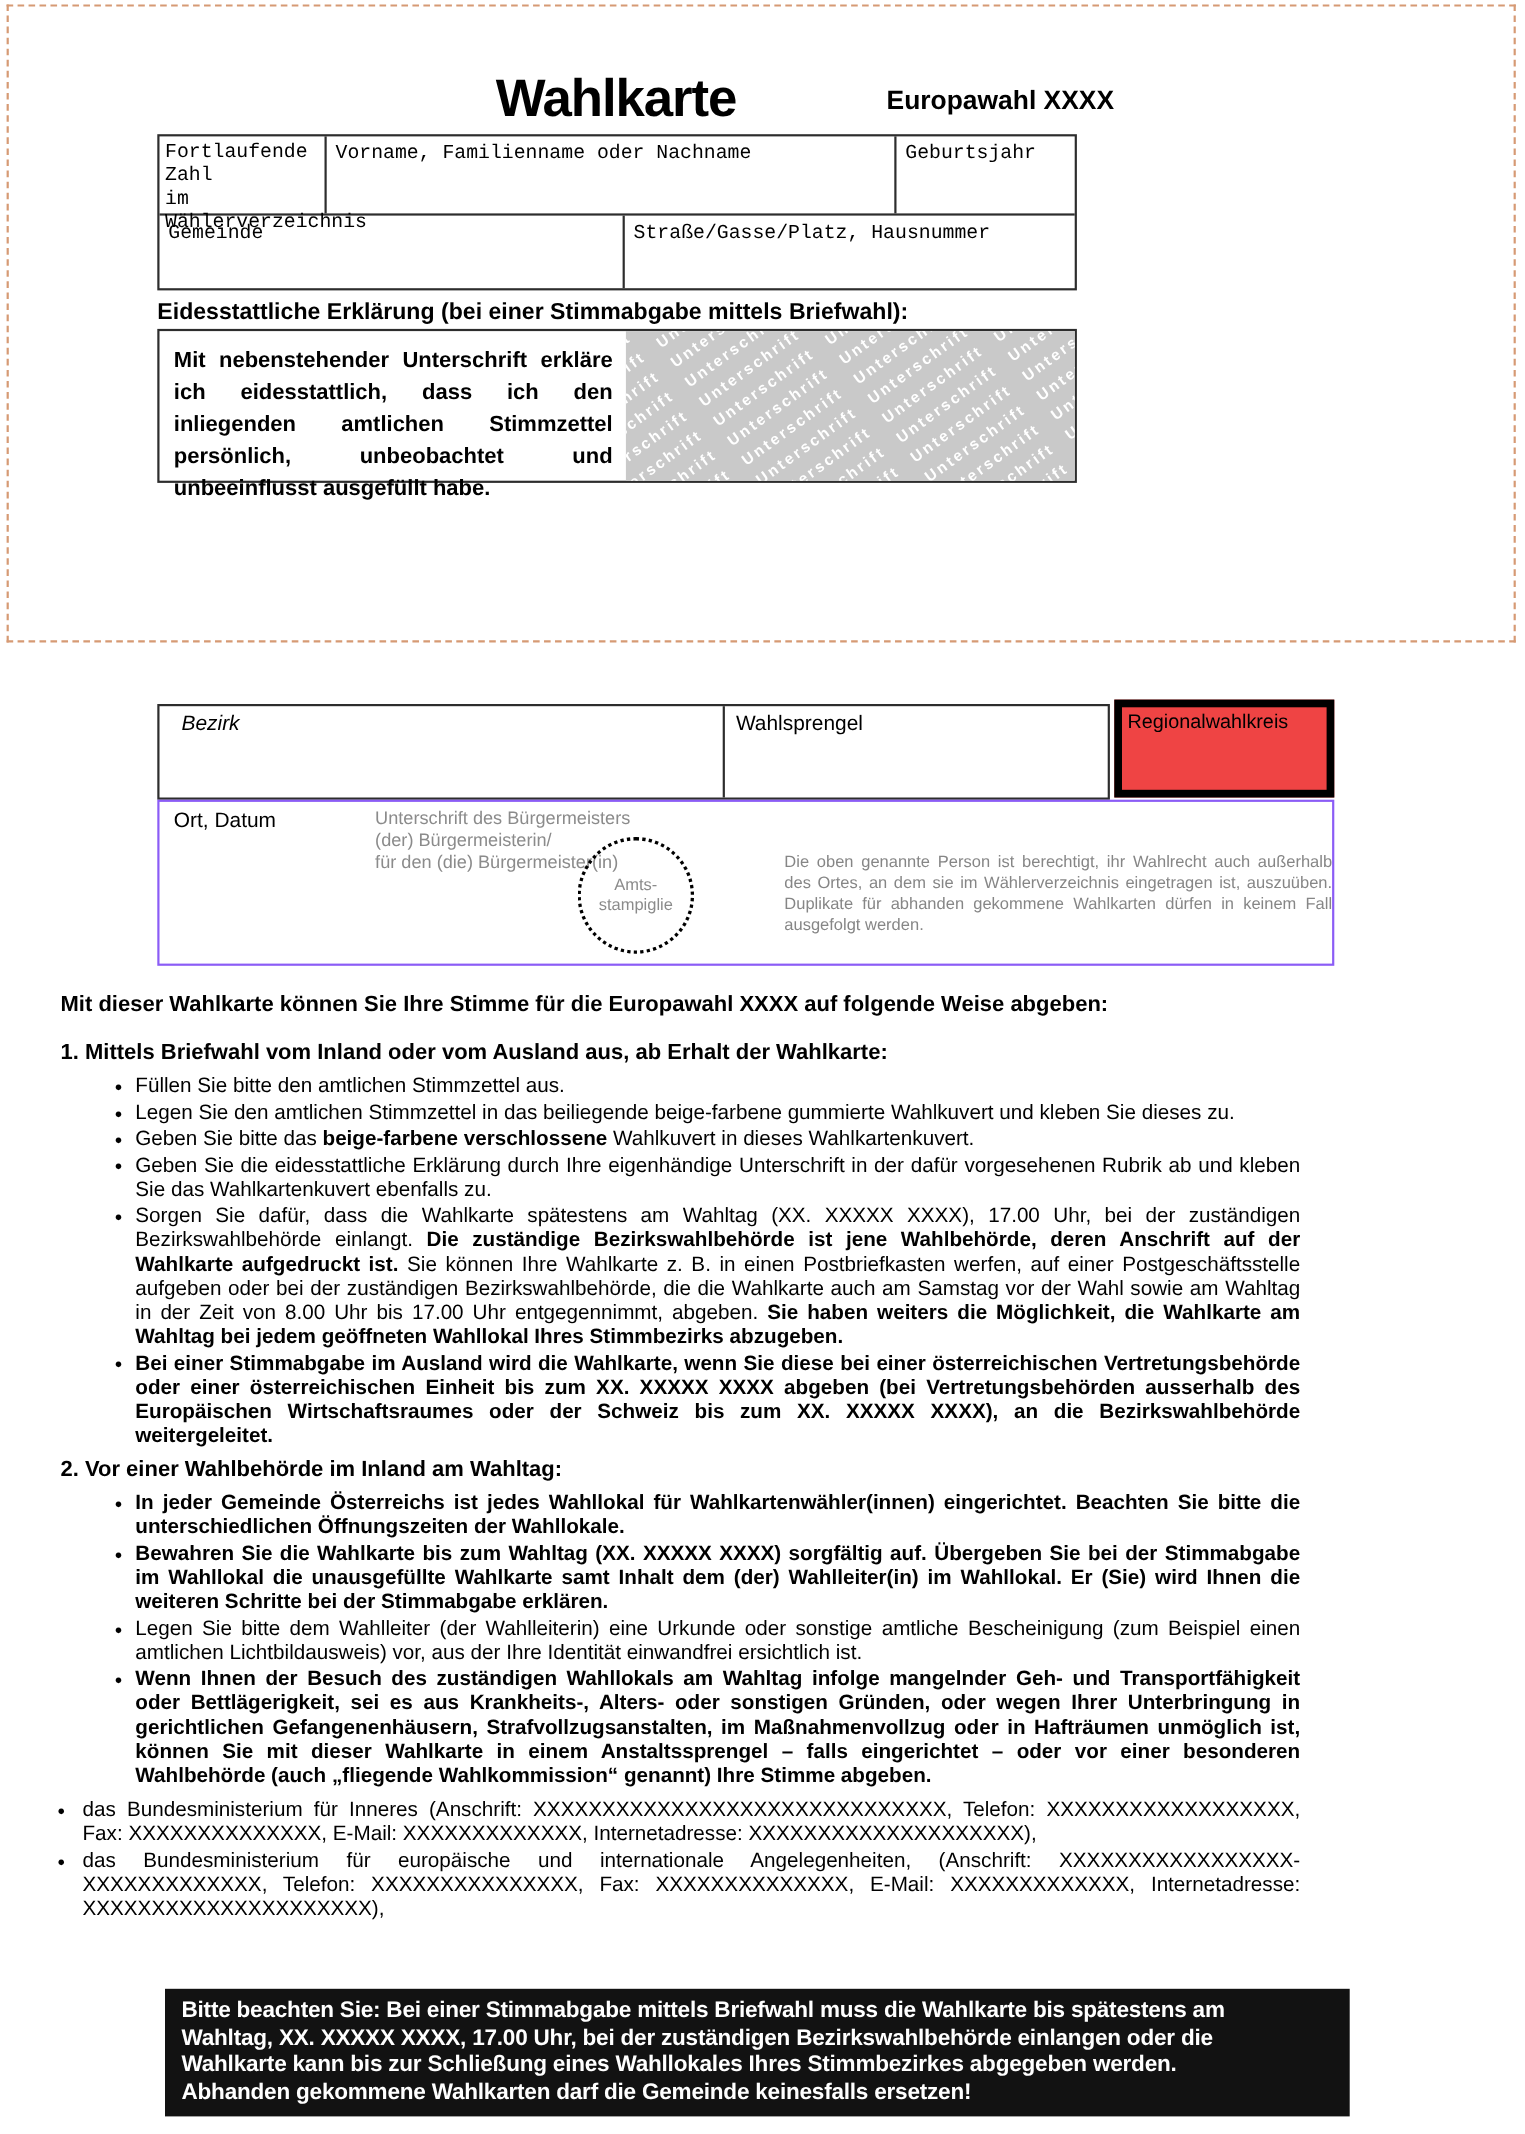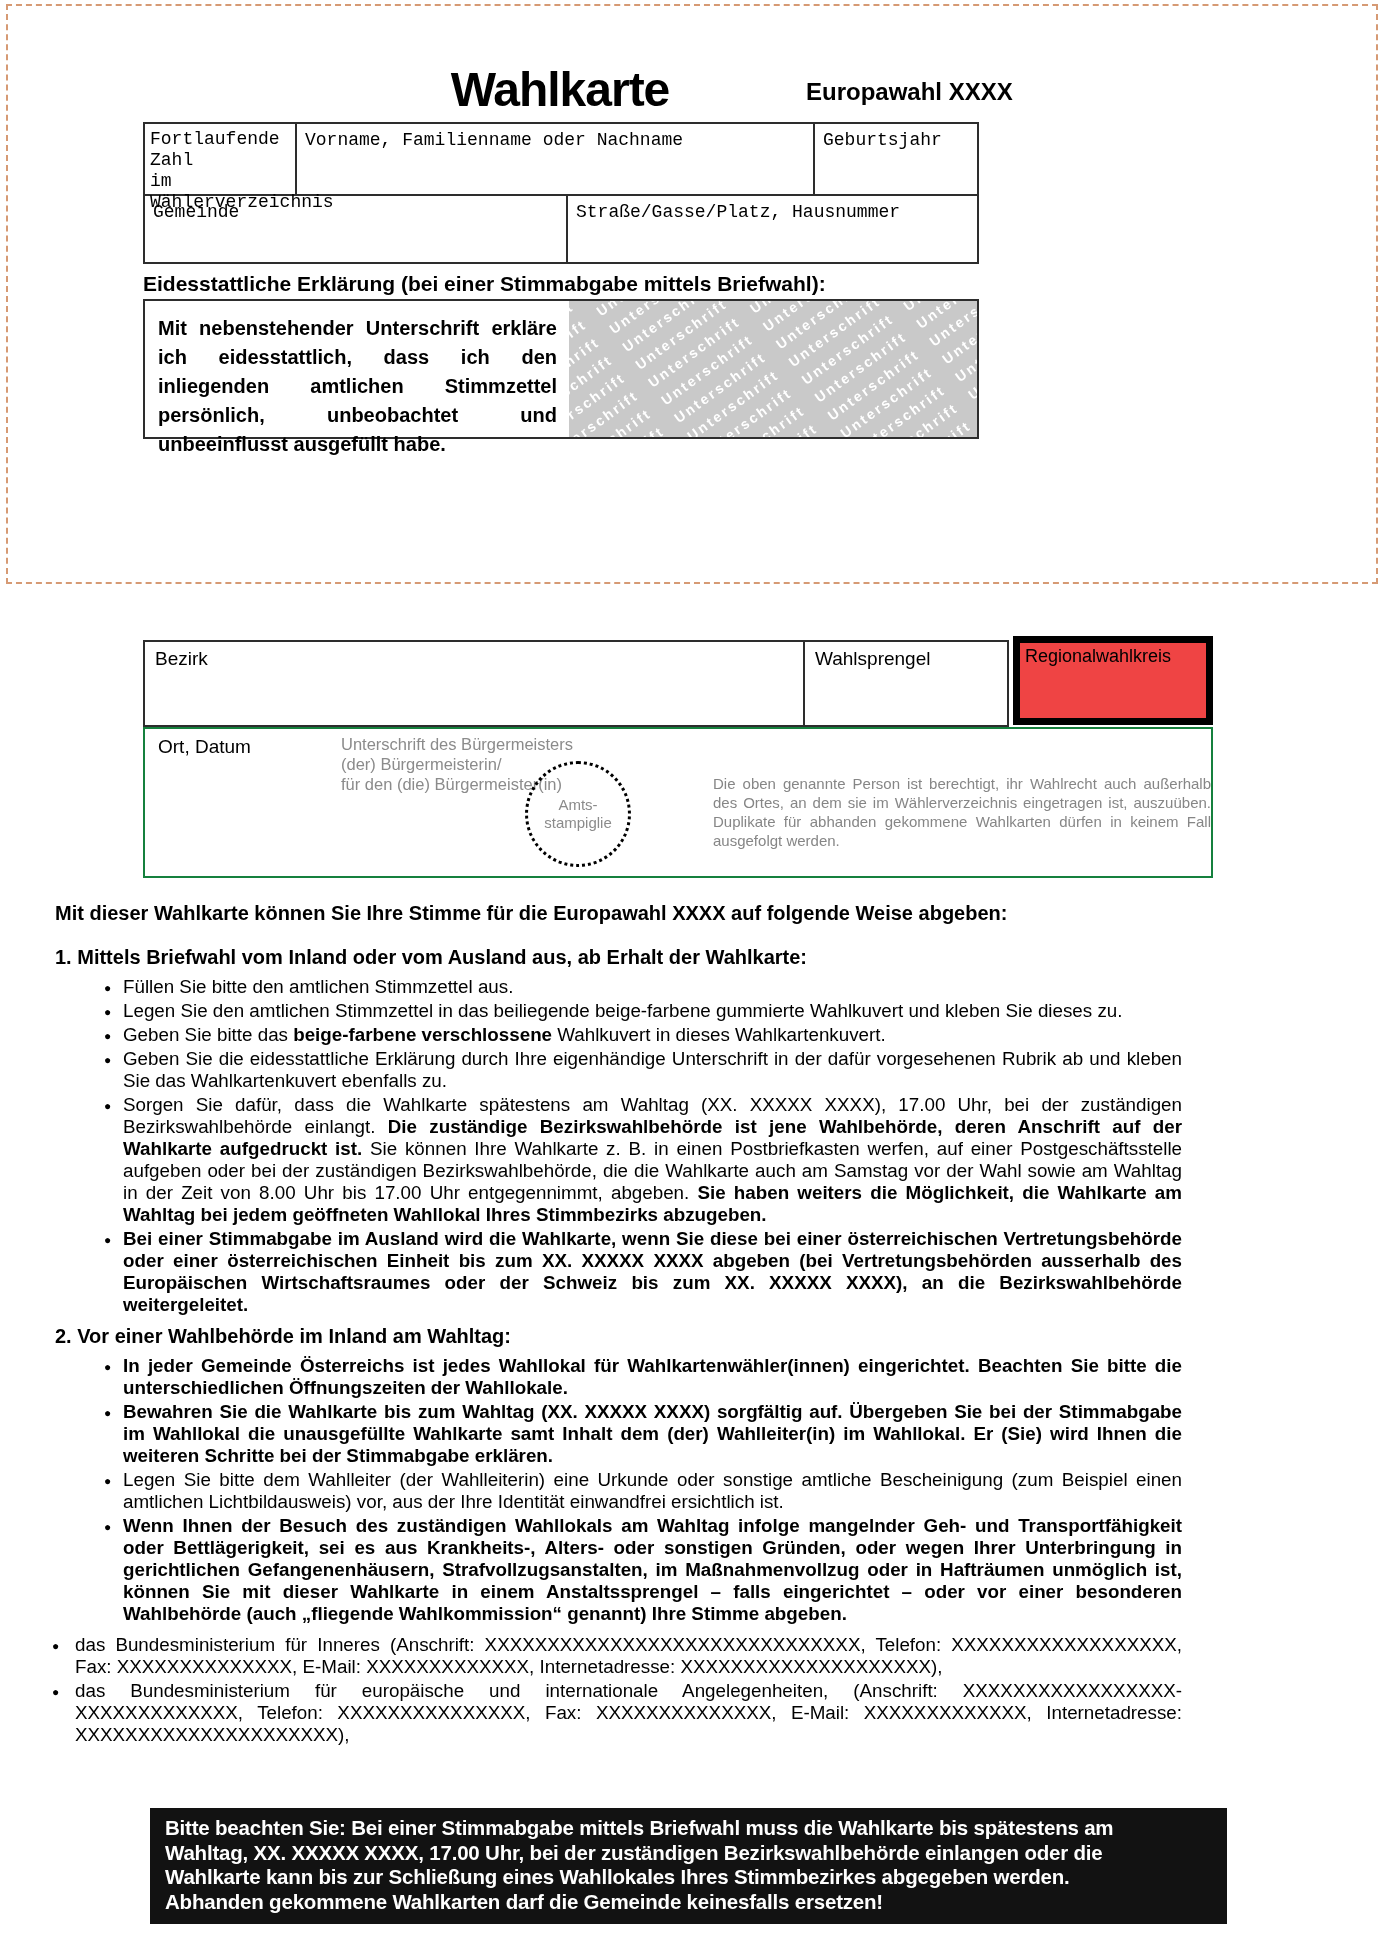--- a/index.html
+++ b/index.html
@@ -30,24 +30,24 @@
   
   .decl-h{left:143px;top:272px;font-size:21px;font-weight:700;}
   .decl-box{left:143px;top:299px;width:836px;height:140px;border:2px solid #2d2d2d;display:flex;}
   .decl-text{width:424px;padding:13px 12px 0 13px;font-size:20px;font-weight:700;line-height:29px;text-align:justify;}
   .wm-box{position:relative;flex:1;background:#c9c9c9;overflow:hidden;}
   .wm-inner{position:absolute;left:-140px;top:-160px;width:780px;height:480px;transform:rotate(-36deg);
             color:#fff;font-weight:700;font-size:14px;line-height:22px;letter-spacing:2.5px;word-spacing:10px;overflow:hidden;}
 
   
   .t2r1{left:143px;top:640px;width:866px;height:87px;border:2px solid #2d2d2d;display:flex;}
-  .c-bezirk{width:660px;border-right:2px solid #2d2d2d;font-size:19px;padding:6px 10px;}
+  .c-bezirk{width:514px;border-right:2px solid #2d2d2d;font-size:19px;padding:6px 20px;font-style:italic;}
   .c-sprengel{flex:1;font-size:19px;padding:6px 10px;}
   .heavy{left:1013px;top:636px;width:200px;height:89px;border:7px solid #000;padding:3px 5px;font-size:18px;background:#ef4444;}
-  .t2r2{left:143px;top:727px;width:1070px;height:151px;border:2px solid #15803d;}
+  .t2r2{left:143px;top:727px;width:1070px;height:151px;border:2px solid #8b5cf6;}
   .lbl-ortdatum{left:13px;top:7px;font-size:19px;}
   .lbl-mayor{left:196px;top:5px;font-size:16.5px;line-height:20px;color:#8b8b8b;white-space:pre-line;}
   .stamp{left:380px;top:32px;width:106px;height:106px;border:3px dotted #000;border-radius:50%;
          display:flex;align-items:center;justify-content:center;text-align:center;
          color:#8b8b8b;font-size:15px;line-height:18px;white-space:pre-line;}
   .note{left:568px;top:45px;width:498px;color:#868686;font-size:15px;line-height:19px;text-align:justify;}
 
   
   .bodytxt{left:55px;top:902px;width:1127px;font-size:18.8px;}
   .intro{font-size:20px;font-weight:700;margin-bottom:21px;}

